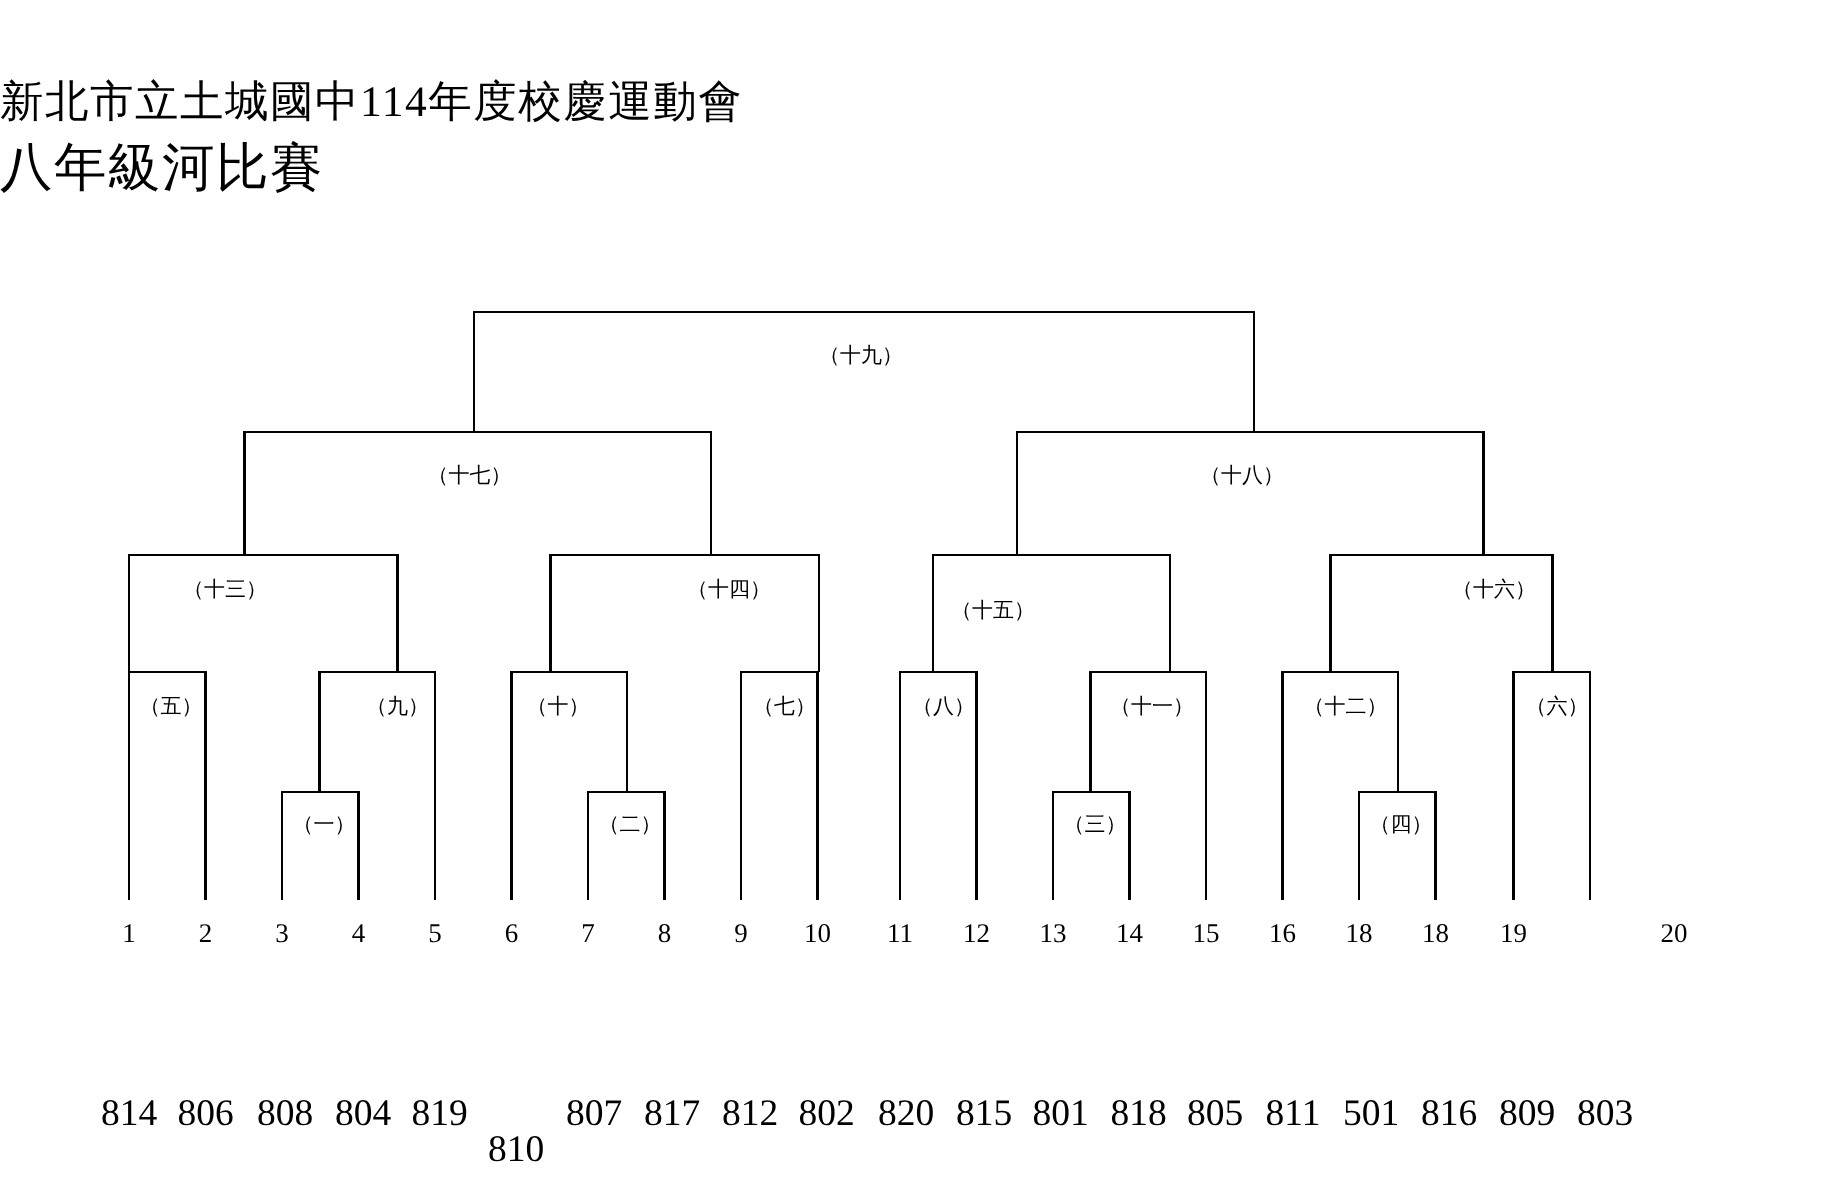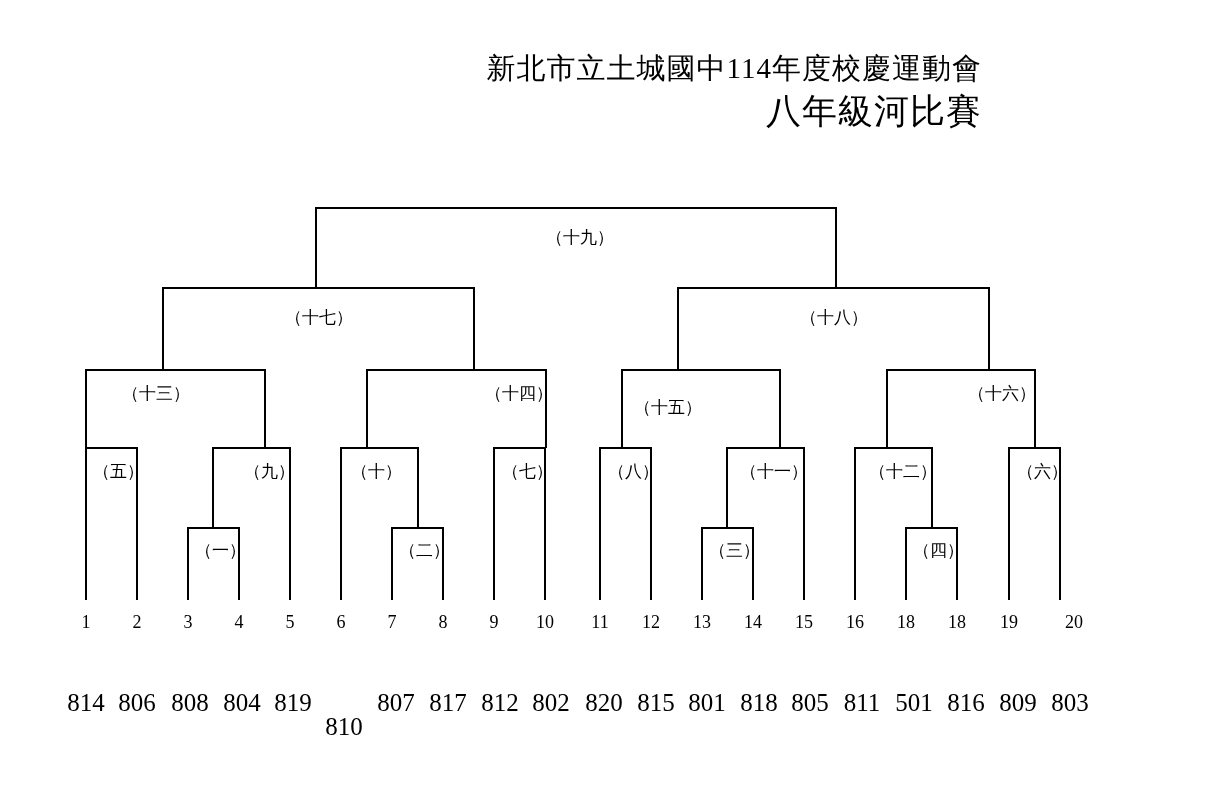--- a/index.html
+++ b/index.html
@@ -13,24 +13,24 @@
     height: 788px;
     background: #ffffff;
     overflow: hidden;
     font-family: "Liberation Serif", "DejaVu Serif", serif;
     color: #000000;
   }
 
   
   .title-block {
     position: absolute;
-    left: 13px;
+    left: 0;
     top: 48px;
     width: 969px;
-    text-align: right;
+    text-align: left;
   }
   .title-line1 {
     font-size: 29px;
     letter-spacing: 1px;
     line-height: 40px;
     white-space: nowrap;
   }
   .title-line2 {
     font-size: 35px;
     letter-spacing: 1px;
@@ -63,21 +63,21 @@
     width: 1223px;
     height: 788px;
   }
   .bracket svg {
     display: block;
   }
 
   
   .m-label {
     position: absolute;
-    font-size: 17px;
+    font-size: 14px;
     line-height: 17px;
     white-space: nowrap;
     letter-spacing: 0px;
   }
 
   
   .seed-row {
     position: absolute;
     left: 0;
     top: 611px;
@@ -91,21 +91,21 @@
     margin-left: -20px;
     text-align: center;
     font-size: 18px;
     line-height: 22px;
   }
 
   
   .team-row {
     position: absolute;
     left: 0;
-    top: 688px;
+    top: 728px;
     width: 1204px;
     height: 30px;
   }
   .team-num {
     position: absolute;
     top: 0;
     width: 60px;
     margin-left: -30px;
     text-align: center;
     font-size: 25px;
@@ -167,21 +167,21 @@
 
       </g>
     </svg>
 
     <div class="m-label" style="left:546px; top:229px;">（十九）</div>
 
     <div class="m-label" style="left:285px; top:309px;">（十七）</div>
     <div class="m-label" style="left:800px; top:309px;">（十八）</div>
 
     <div class="m-label" style="left:122px; top:385px;">（十三）</div>
-    <div class="m-label" style="left:485px; top:385px;">（十四）</div>
+    <div class="m-label" style="left:458px; top:385px;">（十四）</div>
     <div class="m-label" style="left:634px; top:385px;margin-top:14px;">（十五）</div>
     <div class="m-label" style="left:968px; top:385px;">（十六）</div>
 
     <div class="m-label" style="left:93px; top:463px;">（五）</div>
     <div class="m-label" style="left:244px; top:463px;">（九）</div>
     <div class="m-label" style="left:351px; top:463px;">（十）</div>
     <div class="m-label" style="left:502px; top:463px;">（七）</div>
     <div class="m-label" style="left:608px; top:463px;">（八）</div>
     <div class="m-label" style="left:740px; top:463px;">（十一）</div>
     <div class="m-label" style="left:869px; top:463px;text-align:right;">（十二）</div>
@@ -206,21 +206,21 @@
     <div class="seed-num" style="left:545px;">10</div>
     <div class="seed-num" style="left:600px;">11</div>
     <div class="seed-num" style="left:651px;">12</div>
     <div class="seed-num" style="left:702px;">13</div>
     <div class="seed-num" style="left:753px;">14</div>
     <div class="seed-num" style="left:804px;">15</div>
     <div class="seed-num" style="left:855px;">16</div>
     <div class="seed-num" style="left:906px;">18</div>
     <div class="seed-num" style="left:957px;">18</div>
     <div class="seed-num" style="left:1009px;text-align:center;">19</div>
-    <div class="seed-num" style="left:1074px;">20</div>
+    <div class="seed-num" style="left:1116px;">20</div>
   </div>
 
   <div class="team-row">
     <div class="team-num" style="left:86px;">814</div>
     <div class="team-num" style="left:137px;">806</div>
     <div class="team-num" style="left:190px;">808</div>
     <div class="team-num" style="left:242px;">804</div>
     <div class="team-num" style="left:293px;">819</div>
     <div class="team-num" style="left:344px;margin-top:24px;">810</div>
     <div class="team-num" style="left:396px;">807</div>

